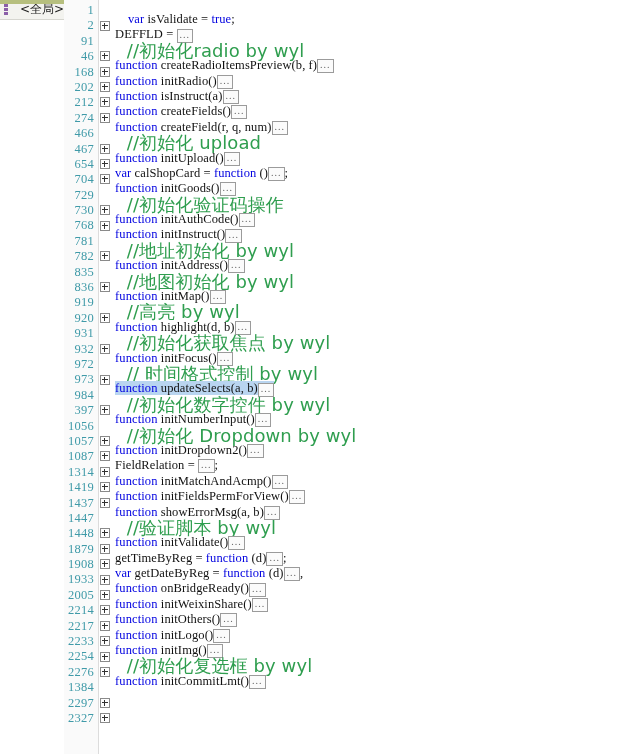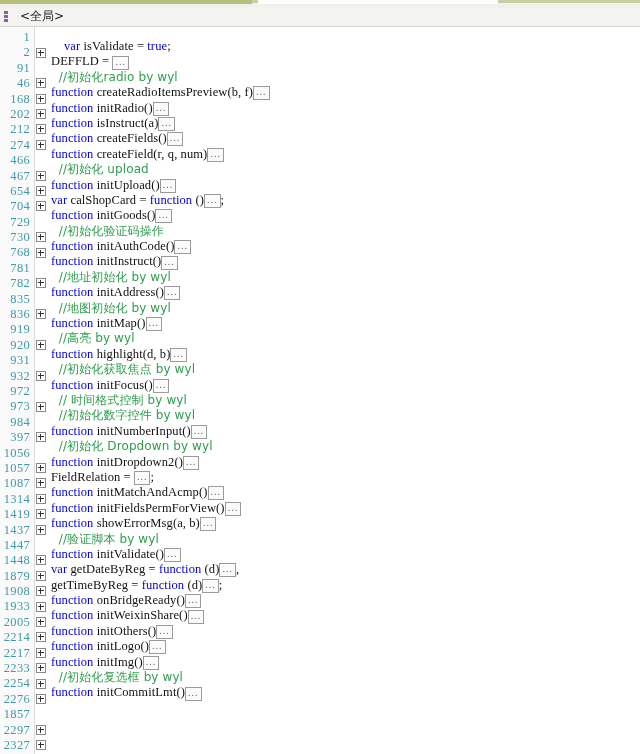--- a/index.html
+++ b/index.html
@@ -14,21 +14,20 @@
     font-family: "Liberation Serif", "DejaVu Serif", serif;
   }
 
   
   #app {
     width: 640px;
     height: 754px;
     position: relative;
     background: #ffffff;
     display: flex;
-    flex-direction: column;
   }
 
   #topstrip {
     height: 7px;
     background: #f1f1ec;
     position: relative;
     flex: 0 0 auto;
   }
   #topstrip .olive-left {
     position: absolute;
@@ -182,21 +181,21 @@
     line-height: 10px;
     padding: 0 2px 1px 2px;
     height: 11px;
     vertical-align: middle;
     margin: 0 0px;
     letter-spacing: 1px;
     font-family: "Liberation Serif", "DejaVu Serif", serif;
   }
   .cjk {
     font-family: "DejaVu Sans", "Liberation Sans", sans-serif;
-    font-size: 12px;
+    font-size: 18px;
   }
 </style>
 </head>
 <body>
 
 <div id="app">
 
   <div id="topstrip">
     <div class="olive-left"></div>
     <div class="olive-right"></div>
@@ -251,21 +250,21 @@
         <div class="ln">1448</div>
         <div class="ln">1879</div>
         <div class="ln">1908</div>
         <div class="ln">1933</div>
         <div class="ln">2005</div>
         <div class="ln">2214</div>
         <div class="ln">2217</div>
         <div class="ln">2233</div>
         <div class="ln">2254</div>
         <div class="ln">2276</div>
-        <div class="ln">1857</div>
+        <div class="ln">1384</div>
         <div class="ln">2297</div>
         <div class="ln">2327</div>
       </div>
     <div id="foldcol">
         <div class="fold">&nbsp;</div>
         <div class="fold"><span class="plusbox"></span></div>
         <div class="fold">&nbsp;</div>
         <div class="fold"><span class="plusbox"></span></div>
         <div class="fold"><span class="plusbox"></span></div>
         <div class="fold"><span class="plusbox"></span></div>
@@ -329,32 +328,33 @@
         <div class="code"><span><span class="kw">function</span><span class="plain"> initInstruct()</span><span class="ellipsis">...</span></span></div>
         <div class="code"><span><span class="cmt cjk">  //地址初始化 by wyl</span></span></div>
         <div class="code"><span><span class="kw">function</span><span class="plain"> initAddress()</span><span class="ellipsis">...</span></span></div>
         <div class="code"><span><span class="cmt cjk">  //地图初始化 by wyl</span></span></div>
         <div class="code"><span><span class="kw">function</span><span class="plain"> initMap()</span><span class="ellipsis">...</span></span></div>
         <div class="code"><span><span class="cmt cjk">  //高亮 by wyl</span></span></div>
         <div class="code"><span><span class="kw">function</span><span class="plain"> highlight(d, b)</span><span class="ellipsis">...</span></span></div>
         <div class="code"><span><span class="cmt cjk">  //初始化获取焦点 by wyl</span></span></div>
         <div class="code"><span><span class="kw">function</span><span class="plain"> initFocus()</span><span class="ellipsis">...</span></span></div>
         <div class="code"><span><span class="cmt cjk">  // 时间格式控制 by wyl</span></span></div>
+        <div class="code selected"><span class="seltext"><span class="kw">function</span><span class="plain"> updateSelects(a, b)</span><span class="ellipsis">...</span></span></div>
         <div class="code"><span><span class="cmt cjk">  //初始化数字控件 by wyl</span></span></div>
         <div class="code"><span><span class="kw">function</span><span class="plain"> initNumberInput()</span><span class="ellipsis">...</span></span></div>
         <div class="code"><span><span class="cmt cjk">  //初始化 Dropdown by wyl</span></span></div>
         <div class="code"><span><span class="kw">function</span><span class="plain"> initDropdown2()</span><span class="ellipsis">...</span></span></div>
         <div class="code"><span><span class="plain">FieldRelation = </span><span class="ellipsis">...</span><span class="plain">;</span></span></div>
         <div class="code"><span><span class="kw">function</span><span class="plain"> initMatchAndAcmp()</span><span class="ellipsis">...</span></span></div>
         <div class="code"><span><span class="kw">function</span><span class="plain"> initFieldsPermForView()</span><span class="ellipsis">...</span></span></div>
         <div class="code"><span><span class="kw">function</span><span class="plain"> showErrorMsg(a, b)</span><span class="ellipsis">...</span></span></div>
         <div class="code"><span><span class="cmt cjk">  //验证脚本 by wyl</span></span></div>
         <div class="code"><span><span class="kw">function</span><span class="plain"> initValidate()</span><span class="ellipsis">...</span></span></div>
+        <div class="code"><span><span class="plain">getTimeByReg = </span><span class="kw">function</span><span class="plain"> (d)</span><span class="ellipsis">...</span><span class="plain">;</span></span></div>
         <div class="code"><span><span class="kw">var</span><span class="plain"> getDateByReg = </span><span class="kw">function</span><span class="plain"> (d)</span><span class="ellipsis">...</span><span class="plain">,</span></span></div>
-        <div class="code"><span><span class="plain">getTimeByReg = </span><span class="kw">function</span><span class="plain"> (d)</span><span class="ellipsis">...</span><span class="plain">;</span></span></div>
         <div class="code"><span><span class="kw">function</span><span class="plain"> onBridgeReady()</span><span class="ellipsis">...</span></span></div>
         <div class="code"><span><span class="kw">function</span><span class="plain"> initWeixinShare()</span><span class="ellipsis">...</span></span></div>
         <div class="code"><span><span class="kw">function</span><span class="plain"> initOthers()</span><span class="ellipsis">...</span></span></div>
         <div class="code"><span><span class="kw">function</span><span class="plain"> initLogo()</span><span class="ellipsis">...</span></span></div>
         <div class="code"><span><span class="kw">function</span><span class="plain"> initImg()</span><span class="ellipsis">...</span></span></div>
         <div class="code"><span><span class="cmt cjk">  //初始化复选框 by wyl</span></span></div>
         <div class="code"><span><span class="kw">function</span><span class="plain"> initCommitLmt()</span><span class="ellipsis">...</span></span></div>
       </div>
   </div>
 

